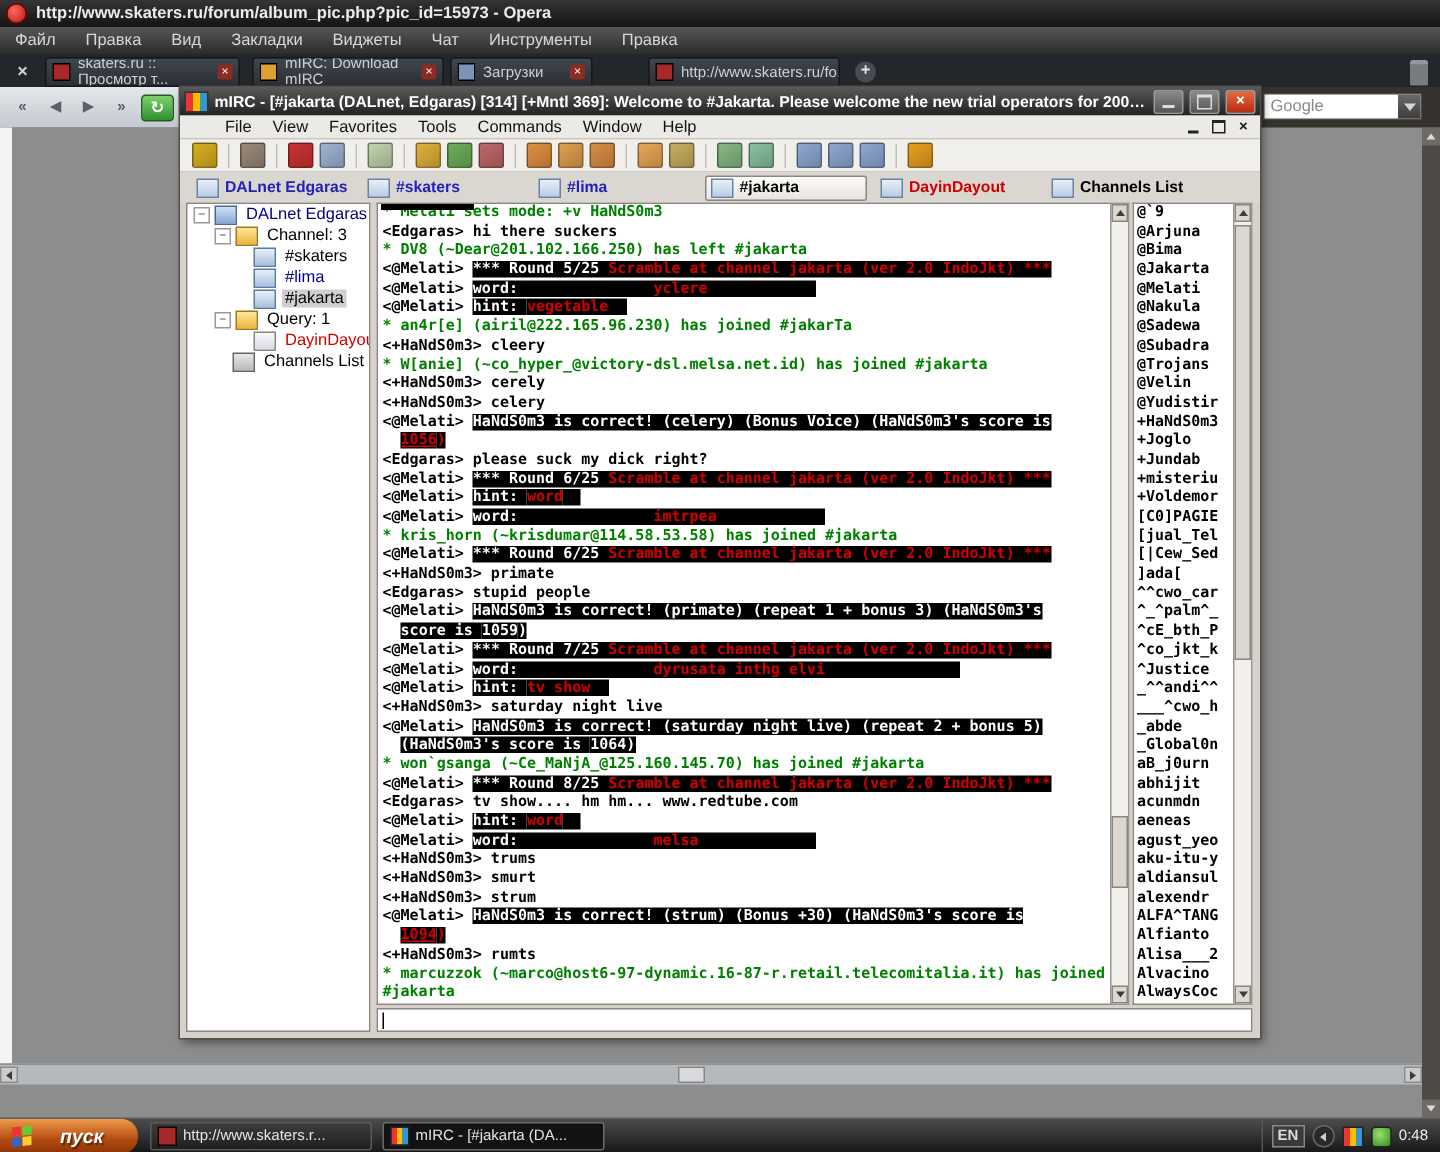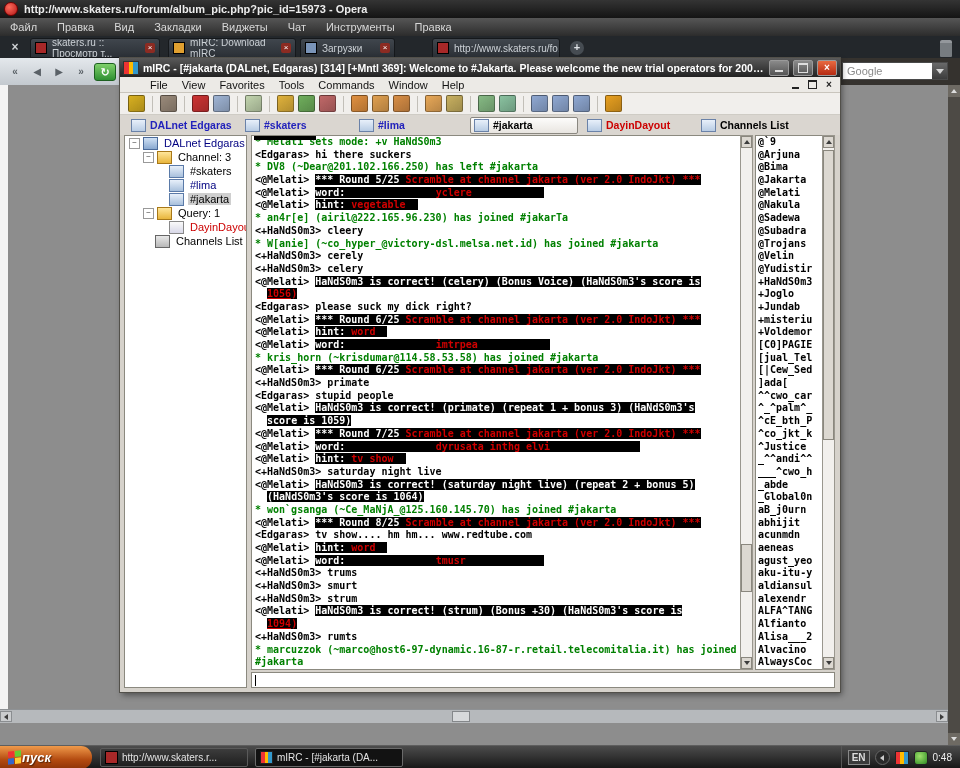--- a/index.html
+++ b/index.html
@@ -115,21 +115,21 @@
     border:1px solid #8b897f;border-right:none;box-sizing:border-box;overflow:hidden;
     font-family:"DejaVu Sans Mono","Liberation Mono",monospace;font-size:10px;font-weight:bold;color:#000;}
   .nick{white-space:pre;line-height:12.69px;height:12.69px;padding-left:2px;}
   .m-input{position:absolute;left:131px;top:614px;width:584px;height:16px;background:#fff;
     border:1px solid #8b897f;box-sizing:border-box;}
   .caret{position:absolute;left:3px;top:2px;width:1px;height:11px;background:#000;}
   
   #taskbar{position:absolute;left:0;top:745px;width:960px;height:23px;
     background:linear-gradient(#4c4c4c,#161616);border-top:1px solid #5e5e5e;}
   .startbtn{position:absolute;left:0;top:0;width:92px;height:23px;border-radius:0 11px 11px 0;
-    background:linear-gradient(#f09a4a,#b34a10 60%,#8e3408);display:flex;align-items:center;gap:1px;
+    background:linear-gradient(#f09a4a,#b34a10 60%,#8e3408);display:flex;align-items:center;gap:19px;
     padding-left:8px;box-sizing:border-box;color:#fff;font-weight:bold;font-style:italic;font-size:13px;
     text-shadow:1px 1px 1px rgba(0,0,0,.5);}
   .flag{width:13px;height:13px;display:grid;grid-template-columns:6px 6px;grid-template-rows:6px 6px;gap:1px;transform:skewY(-6deg);}
   .flag i{display:block;} .flag .f1{background:#e33;} .flag .f2{background:#6c3;} .flag .f3{background:#36c;} .flag .f4{background:#fc3;}
   .taskbtn{position:absolute;top:2px;height:19px;width:148px;background:linear-gradient(#3c3c3c,#1f1f1f);
     border:1px solid #5a5a5a;border-radius:2px;display:flex;align-items:center;gap:4px;padding:0 4px;
     box-sizing:border-box;color:#e4e4e4;font-size:10px;white-space:nowrap;overflow:hidden;}
   .taskbtn.active{background:#121212;border-color:#6a6a6a;}
   .tb-ico{width:11px;height:11px;flex:none;border:1px solid #000;}
   .tray{position:absolute;right:0;top:0;height:23px;display:flex;align-items:center;gap:5px;padding:0 8px 0 6px;
@@ -388,21 +388,21 @@
         <div class="chat-line"><span class="sk">&lt;@Melati&gt; </span><span class="sw">*** Round 7/25 </span><span class="sr">Scramble at channel jakarta (ver 2.0 IndoJkt) ***</span></div>
         <div class="chat-line"><span class="sk">&lt;@Melati&gt; </span><span class="sw">word:               </span><span class="sr">dyrusata inthg elvi</span><span class="sw">               </span></div>
         <div class="chat-line"><span class="sk">&lt;@Melati&gt; </span><span class="sw">hint: </span><span class="sr">tv show</span><span class="sw">  </span></div>
         <div class="chat-line"><span class="sk">&lt;+HaNdS0m3&gt; saturday night live</span></div>
         <div class="chat-line"><span class="sk">&lt;@Melati&gt; </span><span class="sw">HaNdS0m3 is correct! (</span><span class="swu">saturday night live</span><span class="sw">) (repeat 2 + bonus 5)</span></div>
         <div class="chat-line"><span class="sk">  </span><span class="sw">(HaNdS0m3's score is </span><span class="swu">1064</span><span class="sw">)</span></div>
         <div class="chat-line"><span class="sg">* won`gsanga (~Ce_MaNjA_@125.160.145.70) has joined #jakarta</span></div>
         <div class="chat-line"><span class="sk">&lt;@Melati&gt; </span><span class="sw">*** Round 8/25 </span><span class="sr">Scramble at channel jakarta (ver 2.0 IndoJkt) ***</span></div>
         <div class="chat-line"><span class="sk">&lt;Edgaras&gt; tv show.... hm hm... www.redtube.com</span></div>
         <div class="chat-line"><span class="sk">&lt;@Melati&gt; </span><span class="sw">hint: </span><span class="sr">word</span><span class="sw">  </span></div>
-        <div class="chat-line"><span class="sk">&lt;@Melati&gt; </span><span class="sw">word:               </span><span class="sr">tmusr</span><span class="sw">             </span></div>
+        <div class="chat-line"><span class="sk">&lt;@Melati&gt; </span><span class="sw">word:               </span><span class="sr">melsa</span><span class="sw">             </span></div>
         <div class="chat-line"><span class="sk">&lt;+HaNdS0m3&gt; trums</span></div>
         <div class="chat-line"><span class="sk">&lt;+HaNdS0m3&gt; smurt</span></div>
         <div class="chat-line"><span class="sk">&lt;+HaNdS0m3&gt; strum</span></div>
         <div class="chat-line"><span class="sk">&lt;@Melati&gt; </span><span class="sw">HaNdS0m3 is correct! (</span><span class="swu">strum</span><span class="sw">) (Bonus +30) (HaNdS0m3's score is</span></div>
         <div class="chat-line"><span class="sk">  </span><span class="sru">1094</span><span class="sr">)</span></div>
         <div class="chat-line"><span class="sk">&lt;+HaNdS0m3&gt; rumts</span></div>
         <div class="chat-line"><span class="sg">* marcuzzok (~marco@host6-97-dynamic.16-87-r.retail.telecomitalia.it) has joined</span></div>
         <div class="chat-line"><span class="sg">#jakarta</span></div>
       </div>
     <div class="chatfrag"></div>

